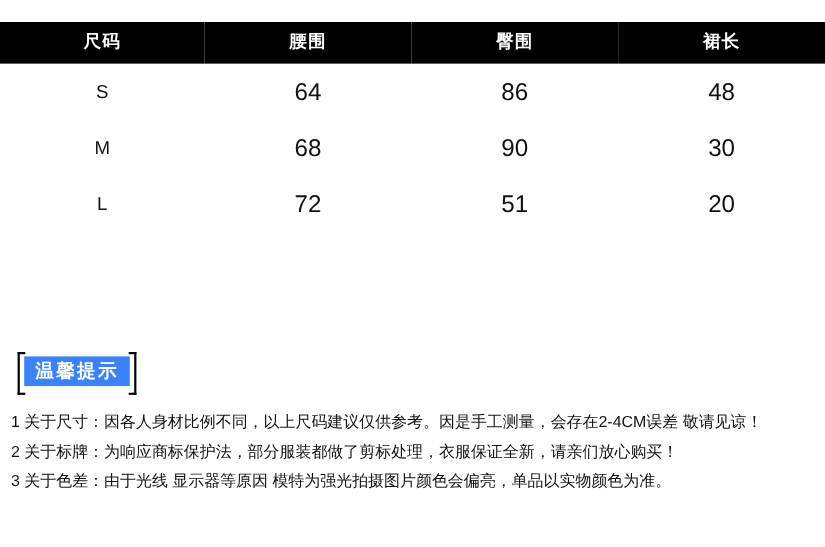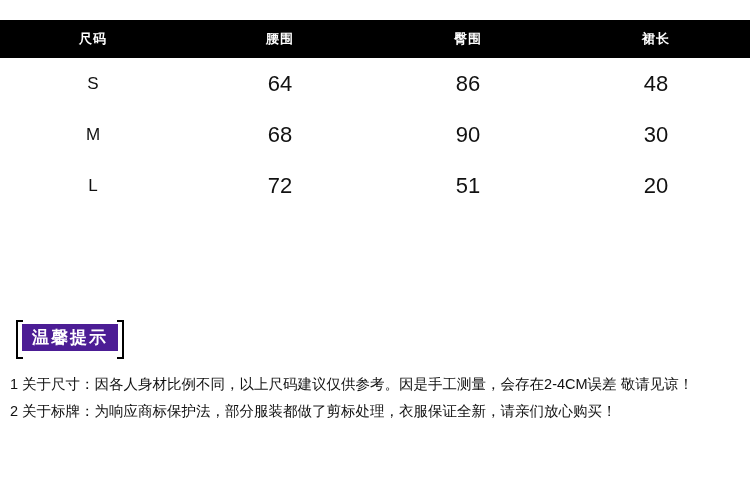--- a/index.html
+++ b/index.html
@@ -30,21 +30,21 @@
     table-layout: fixed;
   }
   .size-table col.c1 { width: 186px; }
   .size-table col.c2 { width: 188px; }
   .size-table col.c3 { width: 188px; }
   .size-table col.c4 { width: 188px; }
 
   .size-table thead th {
     background: #000000;
     color: #ffffff;
-    font-size: 13px;
+    font-size: 16px;
     font-weight: bold;
     height: 38px;
     line-height: 38px;
     padding: 0;
     text-align: center;
     letter-spacing: 1px;
   }
   .size-table tbody td {
     height: 51px;
     font-size: 22px;
@@ -66,21 +66,21 @@
     width: 750px;
   }
   .tips-title-wrap {
     position: relative;
     margin-left: 22px;
     display: inline-block;
     padding: 4px 0 4px 0;
   }
   .tips-title {
     display: inline-block;
-    background: #4c1d95;
+    background: #3b82f6;
     color: #ffffff;
     font-size: 17px;
     font-weight: bold;
     letter-spacing: 2px;
     padding: 5px 10px 5px 10px;
     line-height: 1;
   }
   .tips-title-wrap:before,
   .tips-title-wrap:after {
     content: "";
@@ -153,16 +153,17 @@
     </tbody>
   </table>
 
   <div class="tips">
     <div class="tips-title-wrap">
       <span class="tips-title">温馨提示</span>
     </div>
     <div class="tips-lines">
       <div class="tips-line">1 关于尺寸：因各人身材比例不同，以上尺码建议仅供参考。因是手工测量，会存在2-4CM误差 敬请见谅！</div>
       <div class="tips-line">2 关于标牌：为响应商标保护法，部分服装都做了剪标处理，衣服保证全新，请亲们放心购买！</div>
+      <div class="tips-line">3 关于色差：由于光线 显示器等原因 模特为强光拍摄图片颜色会偏亮，单品以实物颜色为准。</div>
     </div>
   </div>
 
 </div>
 
 </body></html>

